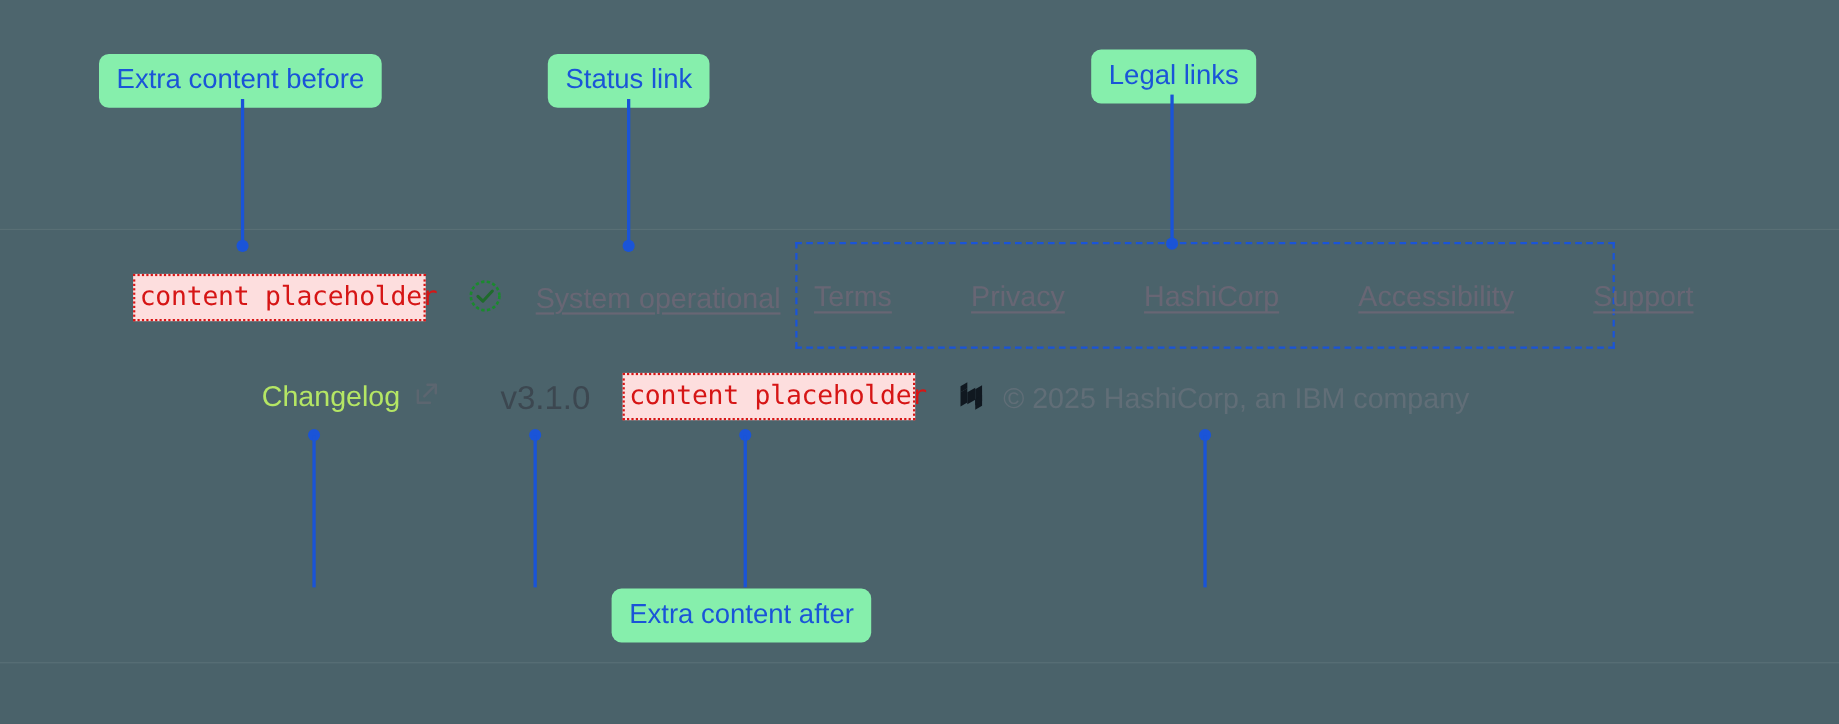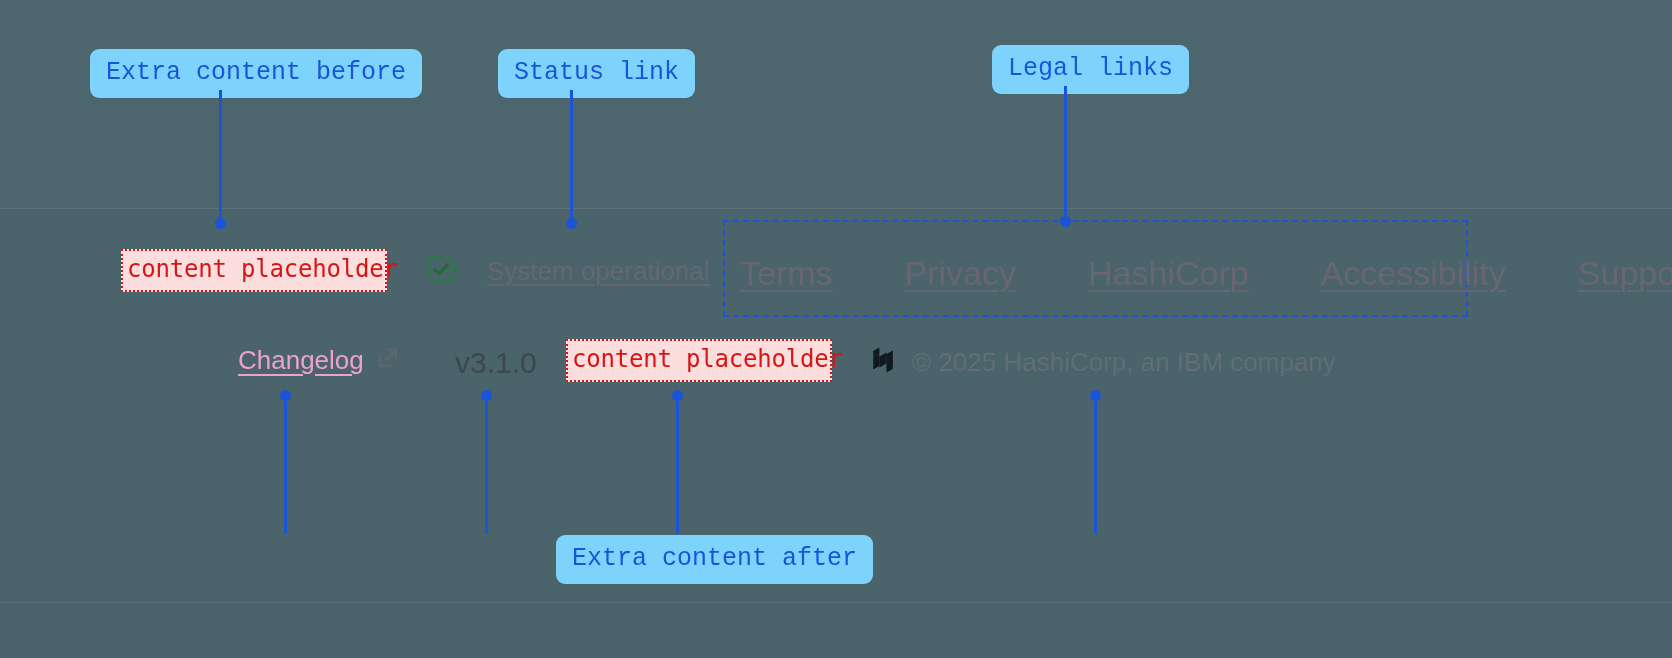--- a/index.html
+++ b/index.html
@@ -38,28 +38,28 @@
     position: absolute;
     left: 0; top: 602px;
     width: 1672px; height: 56px;
     background: #4a626a;
     border-top: 1px solid #5a7077;
   }
 
   
   .callout {
     position: absolute;
-    background: #7dd3fc;
+    background: #86efac;
     color: #1a54d8;
     border-radius: 9px;
     font-size: 25px;
     line-height: 1;
     padding: 11px 16px 13px 16px;
     white-space: nowrap;
-    font-family: Liberation Mono, monospace;
+    font-family: Liberation Sans, sans-serif;
   }
   
   .leader {
     position: absolute;
     width: 3px;
     background: #1a54d8;
   }
   .leader-dot {
     position: absolute;
     width: 11px;
@@ -104,41 +104,40 @@
     border: 2px dashed #1a54d8;
     box-sizing: border-box;
   }
   .legal-links {
     position: absolute;
     display: flex;
     align-items: center;
     white-space: nowrap;
   }
   .legal-links a {
-    font-size: 34px;
+    font-size: 26px;
     color: #6b6775;
     text-decoration: underline;
     text-underline-offset: 5px;
     text-decoration-thickness: 2px;
     opacity: 0.92;
     margin-right: 72px;
   }
   .legal-links a:last-child { margin-right: 0; }
 
   .changelog {
     position: absolute;
     display: flex;
     align-items: center;
     gap: 10px;
     white-space: nowrap;
   }
   .changelog-text {
     font-size: 26px;
-    color: #f9a8d4;
-    text-decoration: underline;
+    color: #bef264;
     text-underline-offset: 5px;
     text-decoration-thickness: 2px;
     opacity: 0.92;
   }
 
   .version {
     position: absolute;
     font-size: 30px;
     color: #3c4750;
     white-space: nowrap;

